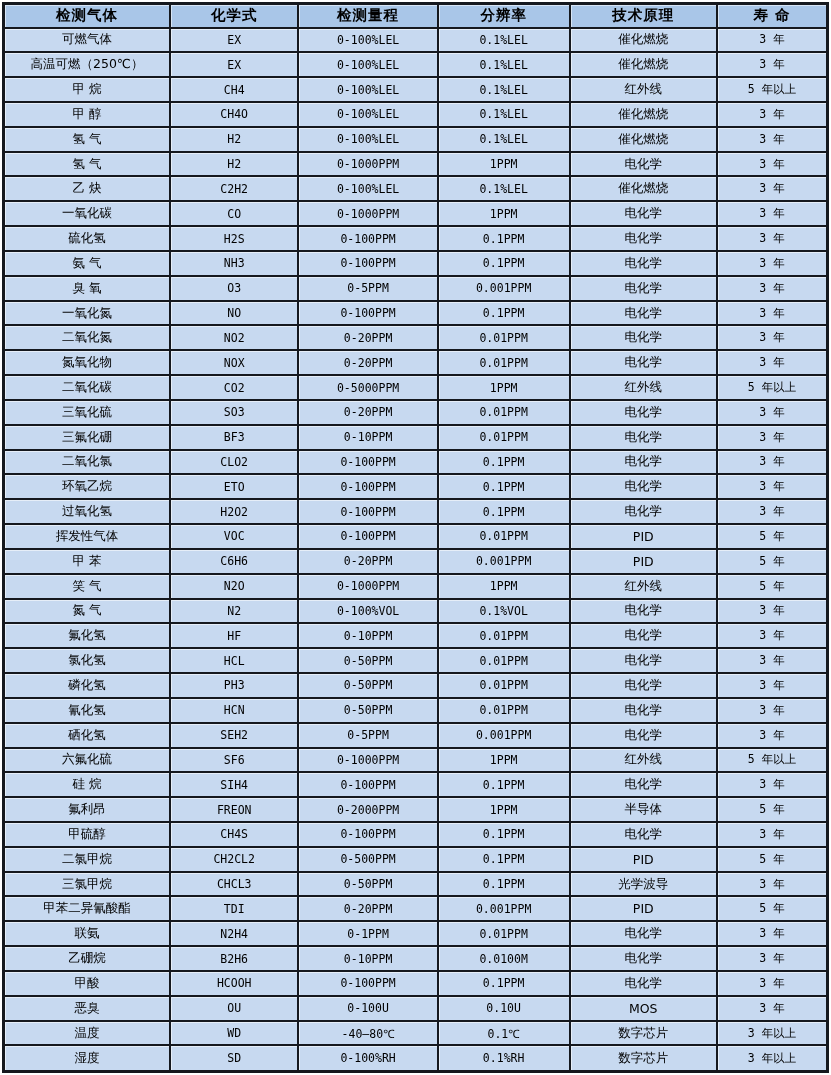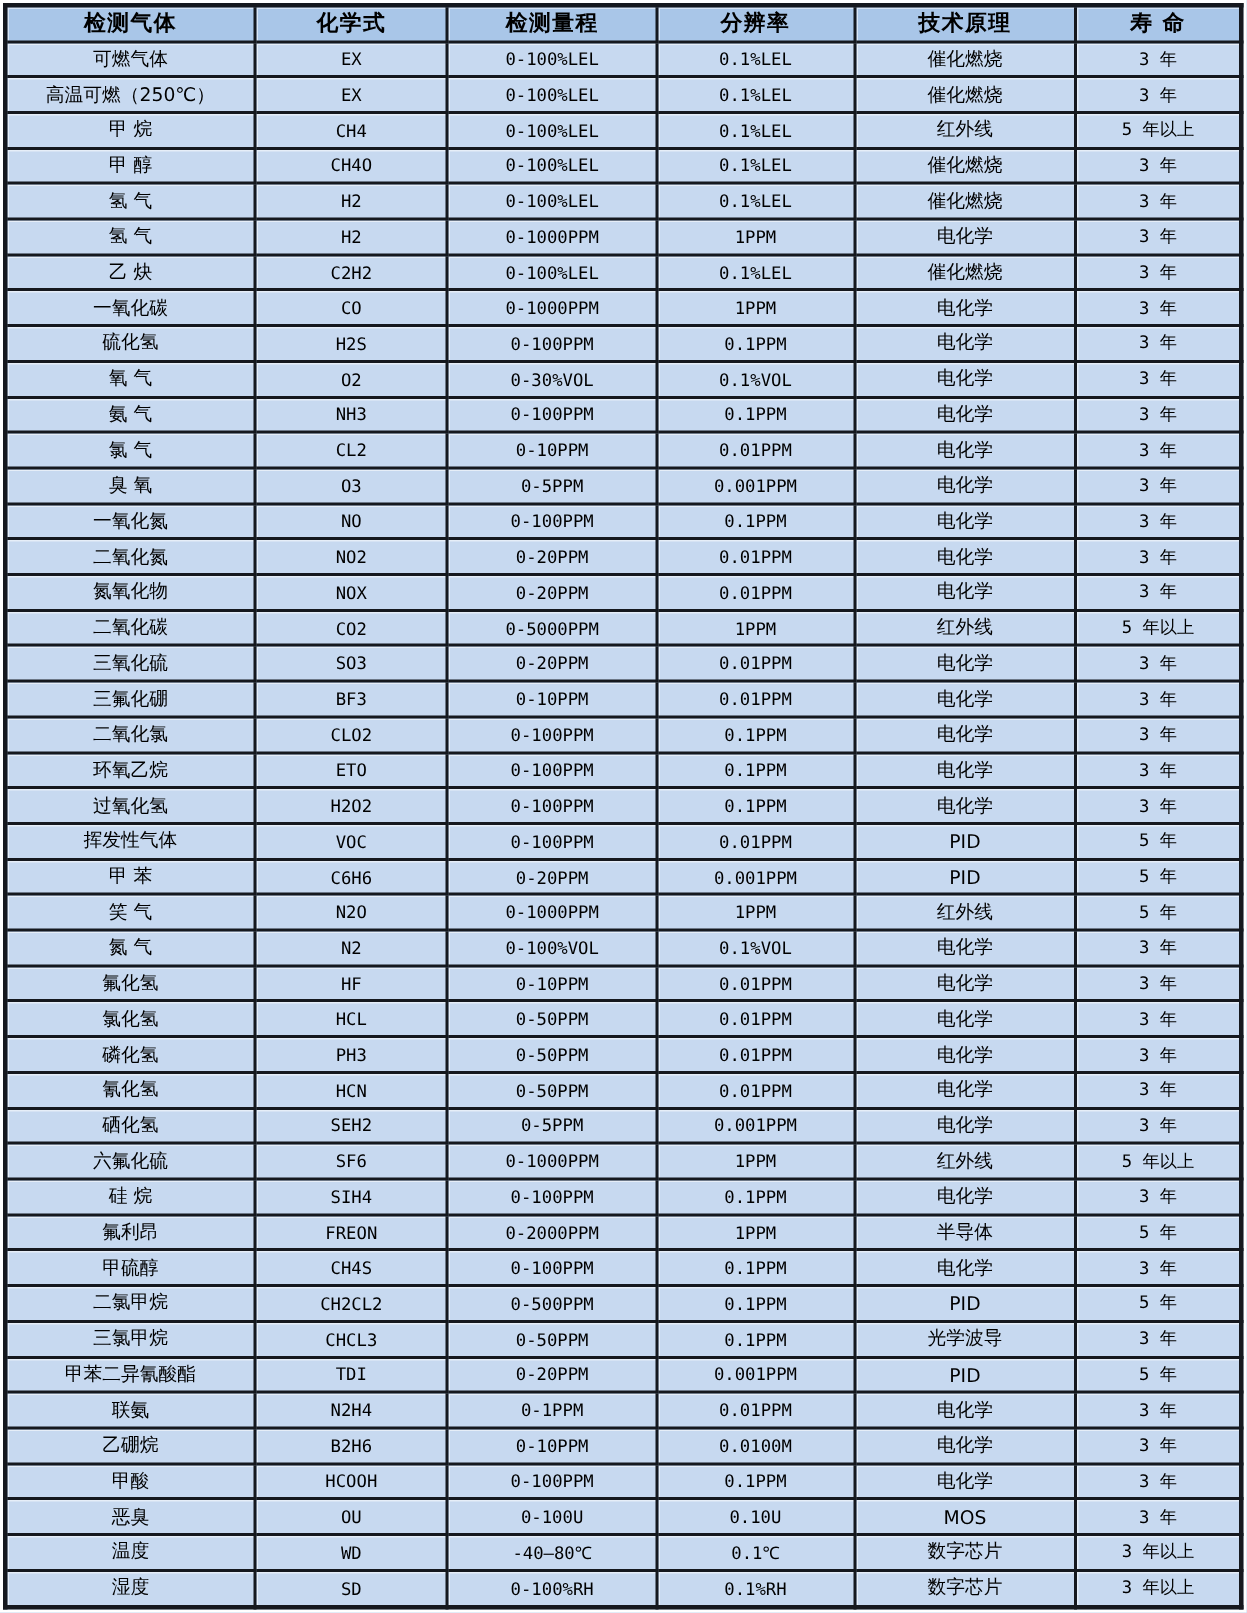--- a/index.html
+++ b/index.html
@@ -144,40 +144,24 @@
         </tr>
         <tr>
           <td>硫化氢</td>
           <td class="mono">H2S</td>
           <td class="mono">0-100PPM</td>
           <td class="mono">0.1PPM</td>
           <td>电化学</td>
           <td class="mono">3 年</td>
         </tr>
         <tr>
-          <td>氧 气</td>
-          <td class="mono">O2</td>
-          <td class="mono">0-30%VOL</td>
-          <td class="mono">0.1%VOL</td>
-          <td>电化学</td>
-          <td class="mono">3 年</td>
-        </tr>
-        <tr>
           <td>氨 气</td>
           <td class="mono">NH3</td>
           <td class="mono">0-100PPM</td>
           <td class="mono">0.1PPM</td>
-          <td>电化学</td>
-          <td class="mono">3 年</td>
-        </tr>
-        <tr>
-          <td>氯 气</td>
-          <td class="mono">CL2</td>
-          <td class="mono">0-10PPM</td>
-          <td class="mono">0.01PPM</td>
           <td>电化学</td>
           <td class="mono">3 年</td>
         </tr>
         <tr>
           <td>臭 氧</td>
           <td class="mono">O3</td>
           <td class="mono">0-5PPM</td>
           <td class="mono">0.001PPM</td>
           <td>电化学</td>
           <td class="mono">3 年</td>

